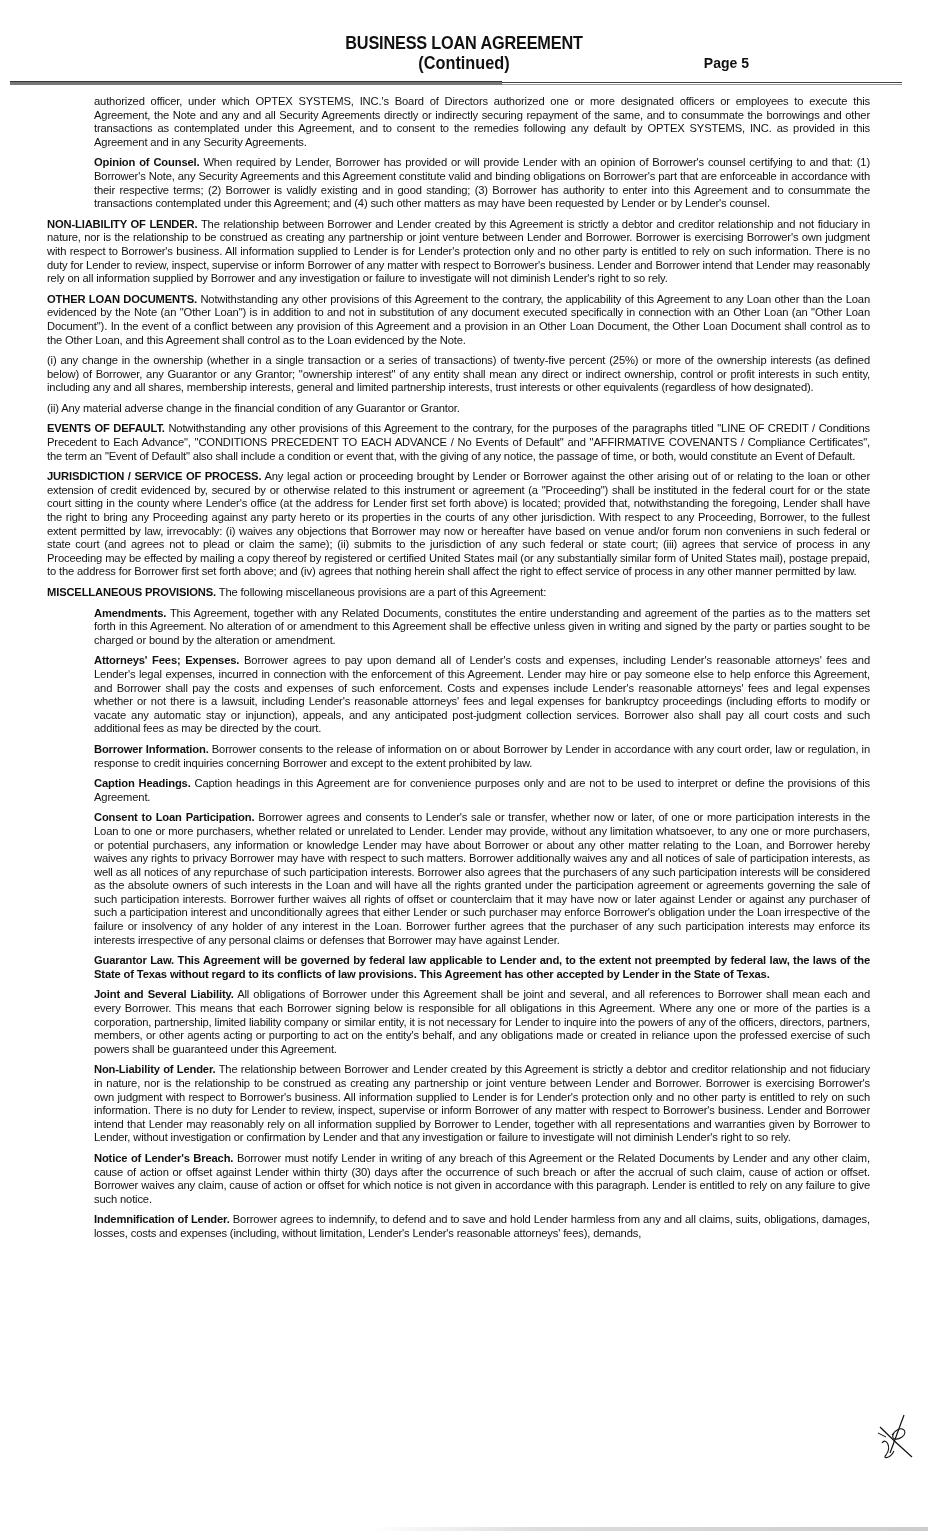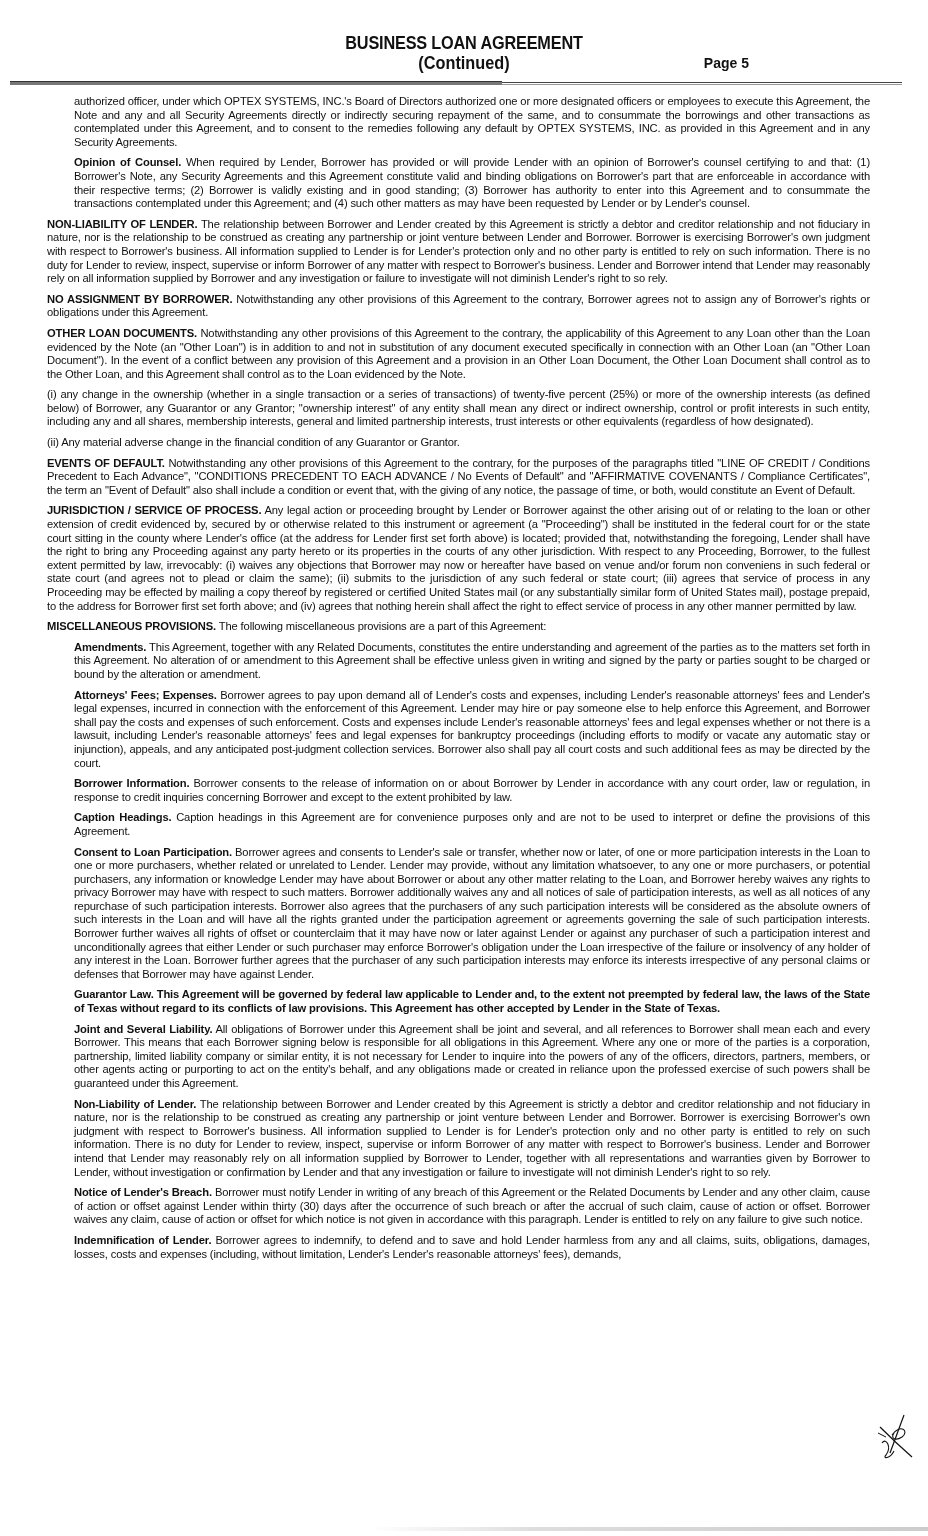--- a/index.html
+++ b/index.html
@@ -35,21 +35,21 @@
     position: absolute; left: 502px; width: 400px; top: 84px; height: 1px; background: #999;
   }
   .content {
     position: absolute; left: 0; top: 95px; width: 928px;
   }
   .p {
     font-size: 11.2px; line-height: 13.6px; text-align: justify;
     margin: 0 0 7px 0; letter-spacing: -0.15px;
   }
   .l0 { padding-left: 47px; padding-right: 58px; }
-  .l1 { padding-left: 74px; padding-right: 58px; }
+  .l1 { padding-left: 94px; padding-right: 58px; }
   .h { font-weight: bold; }
   .bold-body { font-weight: bold; }
   .signature {
     position: absolute; left: 876px; top: 1413px; width: 40px; height: 50px;
   }
   .bottom-shadow {
     position: absolute; left: 370px; top: 1527px; width: 558px; height: 4px;
     background: linear-gradient(to right, #fff, #ddd 30%, #ccc);
   }
 </style>
@@ -63,21 +63,20 @@
   <div class="rule-thin"></div>
   <div class="rule-thick"></div>
   <div class="rule-right"></div>
   <div class="rule-right2"></div>
 </div>
 
 <div class="content" id="content">
     <div class="p l1"><span>authorized officer, under which OPTEX SYSTEMS, INC.'s Board of Directors authorized one or more designated officers or employees to execute this Agreement, the Note and any and all  Security Agreements directly  or indirectly securing repayment of the same, and to consummate the borrowings and other transactions as contemplated under this Agreement, and to consent to the remedies following any default by OPTEX SYSTEMS, INC. as provided in this Agreement and in any Security Agreements.</span></div>
     <div class="p l1"><span class="h">Opinion of Counsel.</span><span> When required by Lender, Borrower has provided or will provide Lender with an opinion of Borrower's counsel certifying to and that:  (1)  Borrower's Note, any Security Agreements and this Agreement constitute valid and binding obligations on Borrower's part that are enforceable in accordance with their respective terms;  (2)  Borrower is validly existing and in good standing;  (3) Borrower has authority to enter into this Agreement and to consummate the transactions contemplated under this Agreement; and  (4) such other matters as may have been requested by Lender or by Lender's counsel.</span></div>
     <div class="p l0"><span class="h">NON-LIABILITY OF LENDER.</span><span> The relationship between Borrower and Lender created by this Agreement is strictly a debtor and creditor relationship and not fiduciary in nature, nor is the relationship to be construed as creating any partnership or joint venture between Lender and Borrower.  Borrower is exercising Borrower's own judgment with respect to Borrower's business.  All information supplied to Lender is for Lender's protection only and no other party is entitled to rely on such information.  There is no duty for Lender to review, inspect, supervise or inform Borrower of any matter with respect to Borrower's business.  Lender and Borrower intend that Lender may reasonably rely on all information supplied by Borrower and any investigation or failure to investigate will not diminish Lender's right to so rely.</span></div>
-    <div class="p l0"><span class="h">NO ASSIGNMENT BY BORROWER.</span><span> Notwithstanding any other provisions of this Agreement to the contrary,  Borrower agrees not to assign any of Borrower's rights or obligations under this Agreement.</span></div>
     <div class="p l0"><span class="h">OTHER LOAN DOCUMENTS.</span><span> Notwithstanding any other provisions of this Agreement to the contrary, the applicability of this Agreement to any Loan other than the Loan evidenced by the Note (an "Other Loan") is in addition to and not in substitution of any document executed specifically in connection with an Other Loan (an "Other Loan Document").  In the event of a conflict between any provision of this Agreement and a provision in an Other Loan Document, the Other Loan Document shall control as to the Other Loan, and this Agreement shall control as to the Loan evidenced by the Note.</span></div>
     <div class="p l0"><span>(i)  any change in the ownership (whether in a single transaction or a series of transactions) of twenty-five percent (25%) or more of the ownership interests (as defined below) of Borrower, any Guarantor or any Grantor; "ownership interest" of any entity shall mean any direct or indirect ownership, control or profit interests in such entity, including any and all shares, membership interests, general and limited partnership interests, trust interests or other equivalents (regardless of how designated).</span></div>
     <div class="p l0"><span>(ii)  Any material adverse change in the financial condition of any Guarantor or Grantor.</span></div>
     <div class="p l0"><span class="h">EVENTS OF DEFAULT.</span><span> Notwithstanding any other provisions of this Agreement to the contrary, for the purposes of the paragraphs titled "LINE OF CREDIT / Conditions Precedent to Each Advance", "CONDITIONS PRECEDENT TO EACH ADVANCE / No Events of Default" and "AFFIRMATIVE COVENANTS / Compliance Certificates", the term an "Event of Default" also shall include a condition or event that, with the giving of any notice, the passage of time, or both, would constitute an Event of Default.</span></div>
     <div class="p l0"><span class="h">JURISDICTION / SERVICE OF PROCESS.</span><span> Any legal action or proceeding brought by Lender or Borrower against the other arising out of or relating to the loan or other extension of credit evidenced by, secured by or otherwise related to this instrument or agreement (a "Proceeding") shall be instituted in the federal court for or the state court sitting in the county where Lender's office (at the address for Lender first set forth above) is located; provided that, notwithstanding the foregoing, Lender shall have the right to bring any Proceeding against any party hereto or its properties in the courts of any other jurisdiction.  With respect to any Proceeding, Borrower, to the fullest extent permitted by law, irrevocably:  (i) waives any objections that Borrower may now or hereafter have based on venue and/or forum non conveniens in such federal or state court (and agrees not to plead or claim the same); (ii) submits to the jurisdiction of any such federal or state court; (iii) agrees that service of process in any Proceeding may be effected by mailing a copy thereof by registered or certified United States mail (or any substantially similar form of United States mail), postage prepaid, to the address for Borrower first set forth above; and (iv) agrees that nothing herein shall affect the right to effect service of process in any other manner permitted by law.</span></div>
     <div class="p l0"><span class="h">MISCELLANEOUS PROVISIONS.</span><span>  The following miscellaneous provisions are a part of this Agreement:</span></div>
     <div class="p l1"><span class="h">Amendments.</span><span>  This Agreement, together with any Related Documents, constitutes the entire understanding and agreement of the parties as to the matters set forth in this Agreement.  No alteration of or amendment to this Agreement shall be effective unless given in writing and signed by the party or parties sought to be charged or bound by the alteration or amendment.</span></div>
     <div class="p l1"><span class="h">Attorneys' Fees; Expenses.</span><span>  Borrower agrees to pay upon demand all of Lender's costs and expenses, including Lender's reasonable attorneys' fees and Lender's legal expenses, incurred in connection with the enforcement of this Agreement.  Lender may hire or pay someone else to help enforce this Agreement, and Borrower shall pay the costs and expenses of such enforcement.  Costs and expenses include Lender's reasonable attorneys' fees and legal expenses whether or not there is a lawsuit, including Lender's reasonable attorneys' fees and legal expenses for bankruptcy proceedings (including efforts to modify or vacate any automatic stay or injunction), appeals, and any anticipated post-judgment collection services.  Borrower also shall pay all court costs and such additional fees as may be directed by the court.</span></div>
     <div class="p l1"><span class="h">Borrower Information.</span><span>  Borrower consents to the release of information on or about Borrower by Lender in accordance with any court order, law or regulation, in response to credit inquiries concerning Borrower and except to the extent prohibited by law.</span></div>
     <div class="p l1"><span class="h">Caption Headings.</span><span>  Caption headings in this Agreement are for convenience purposes only and are not to be used to interpret or define the provisions of this Agreement.</span></div>

